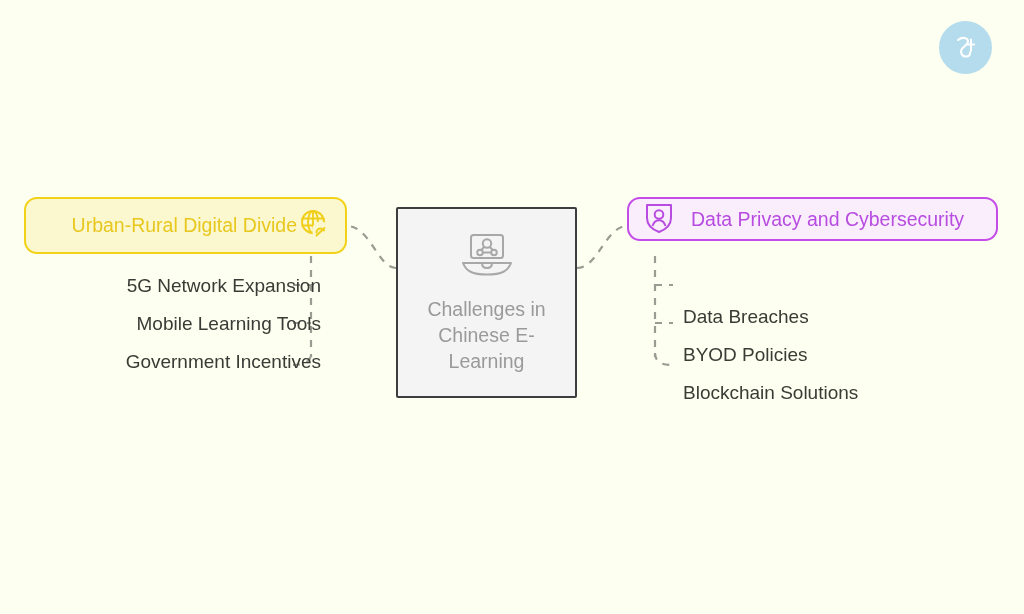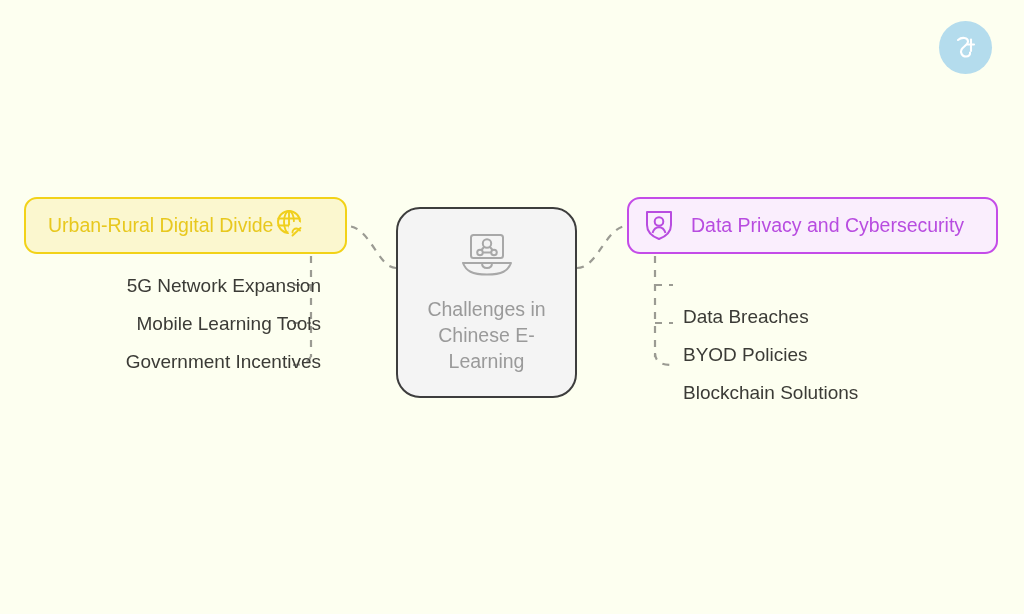--- a/index.html
+++ b/index.html
@@ -43,21 +43,21 @@
 
   
   .center-node {
     position: absolute;
     left: 396px;
     top: 207px;
     width: 181px;
     height: 191px;
     box-sizing: border-box;
     border: 2px solid #3d3d3d;
-    border-radius: 24px;
+    border-radius: 2px;
     background: #f4f4f4;
     display: flex;
     flex-direction: column;
     align-items: center;
     justify-content: center;
   }
   .center-icon {
     margin-bottom: 14px;
   }
   .center-label {
@@ -82,29 +82,29 @@
   }
 
   #branch-left-box {
     left: 24px;
     top: 197px;
     width: 323px;
     height: 57px;
     border: 2.5px solid #f2d218;
     background: #fbf7cf;
     padding: 0 14px 0 22px;
-    justify-content: flex-start;
+    justify-content: flex-end;
   }
   #branch-left-box .branch-label { color: #e8c81e; }
 
   #branch-right-box {
     left: 627px;
     top: 197px;
     width: 371px;
-    height: 57px;
+    height: 44px;
     border: 2.5px solid #c44ce8;
     background: #faeefd;
     padding: 0 14px 0 14px;
     justify-content: flex-start;
   }
   #branch-right-box .branch-label { color: #b84ce0; margin-left: 16px; }
 
   
   .leaf {
     position: absolute;

